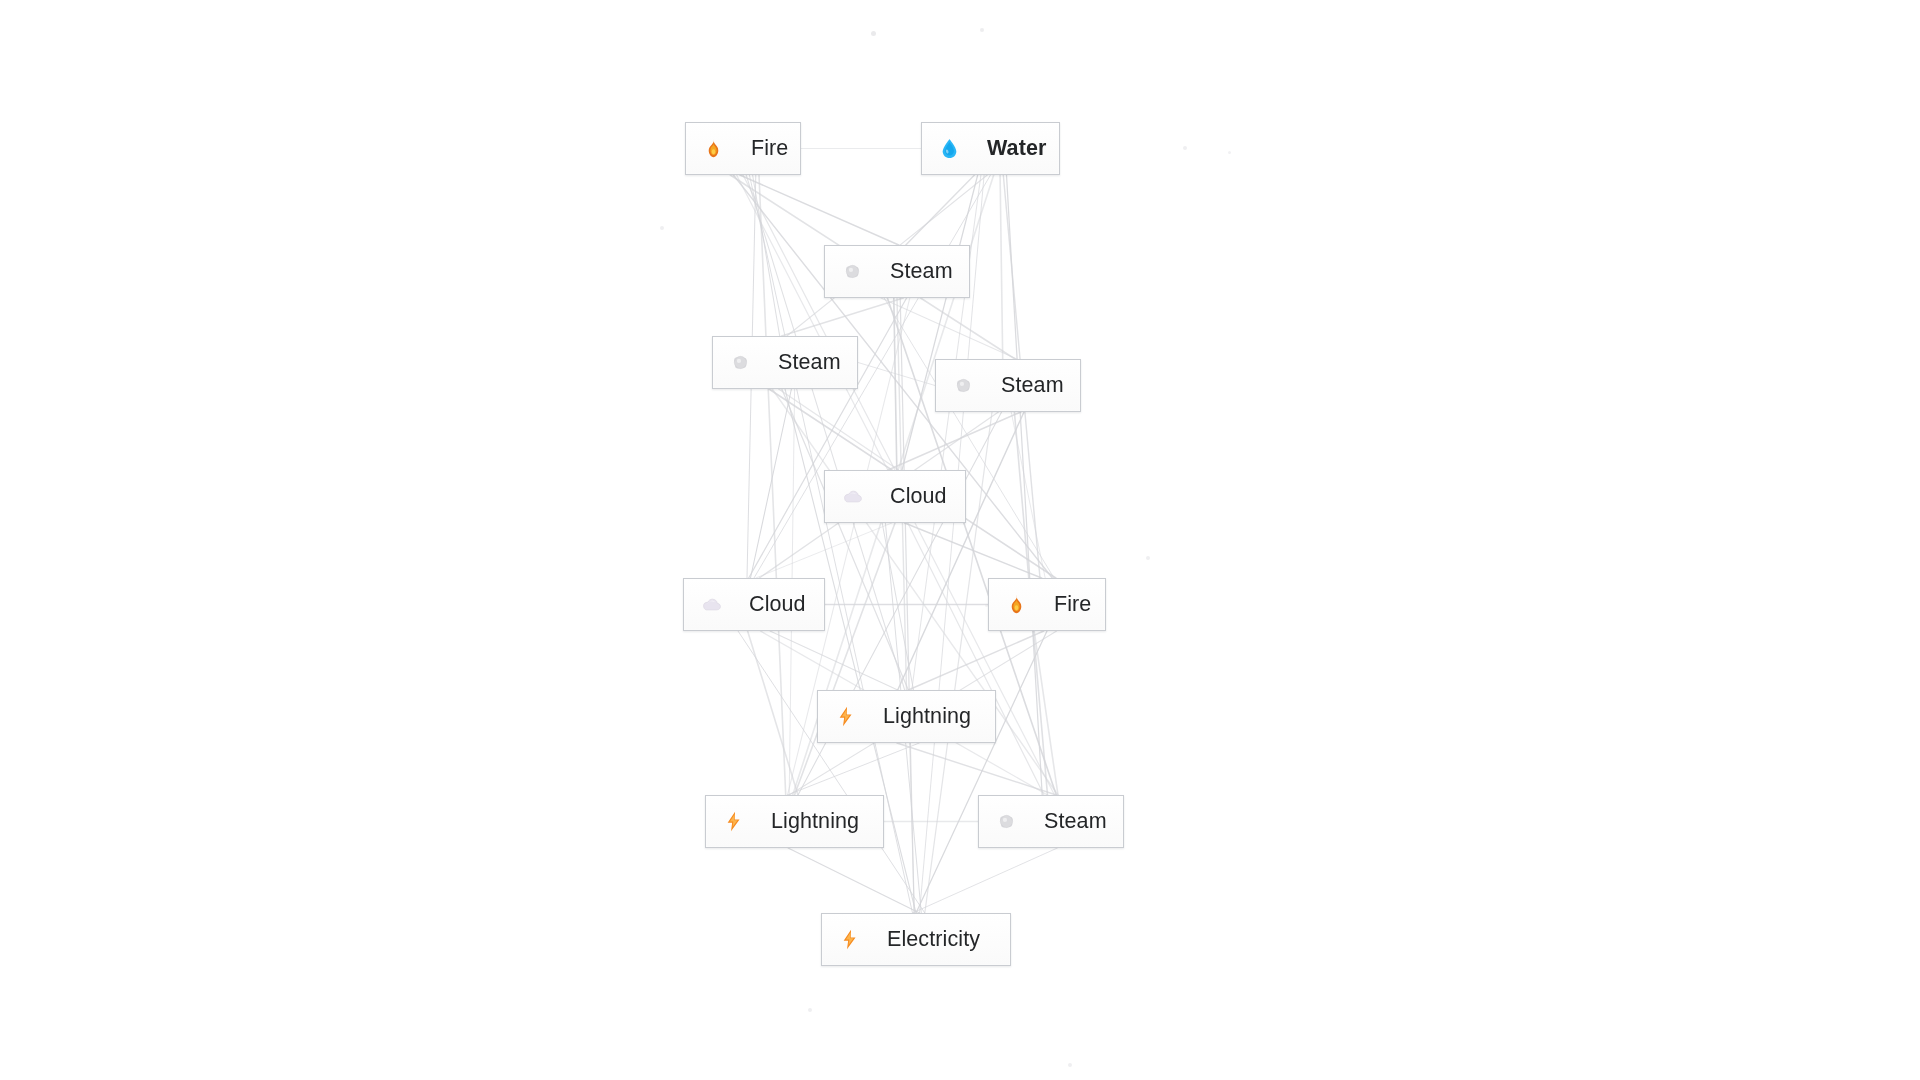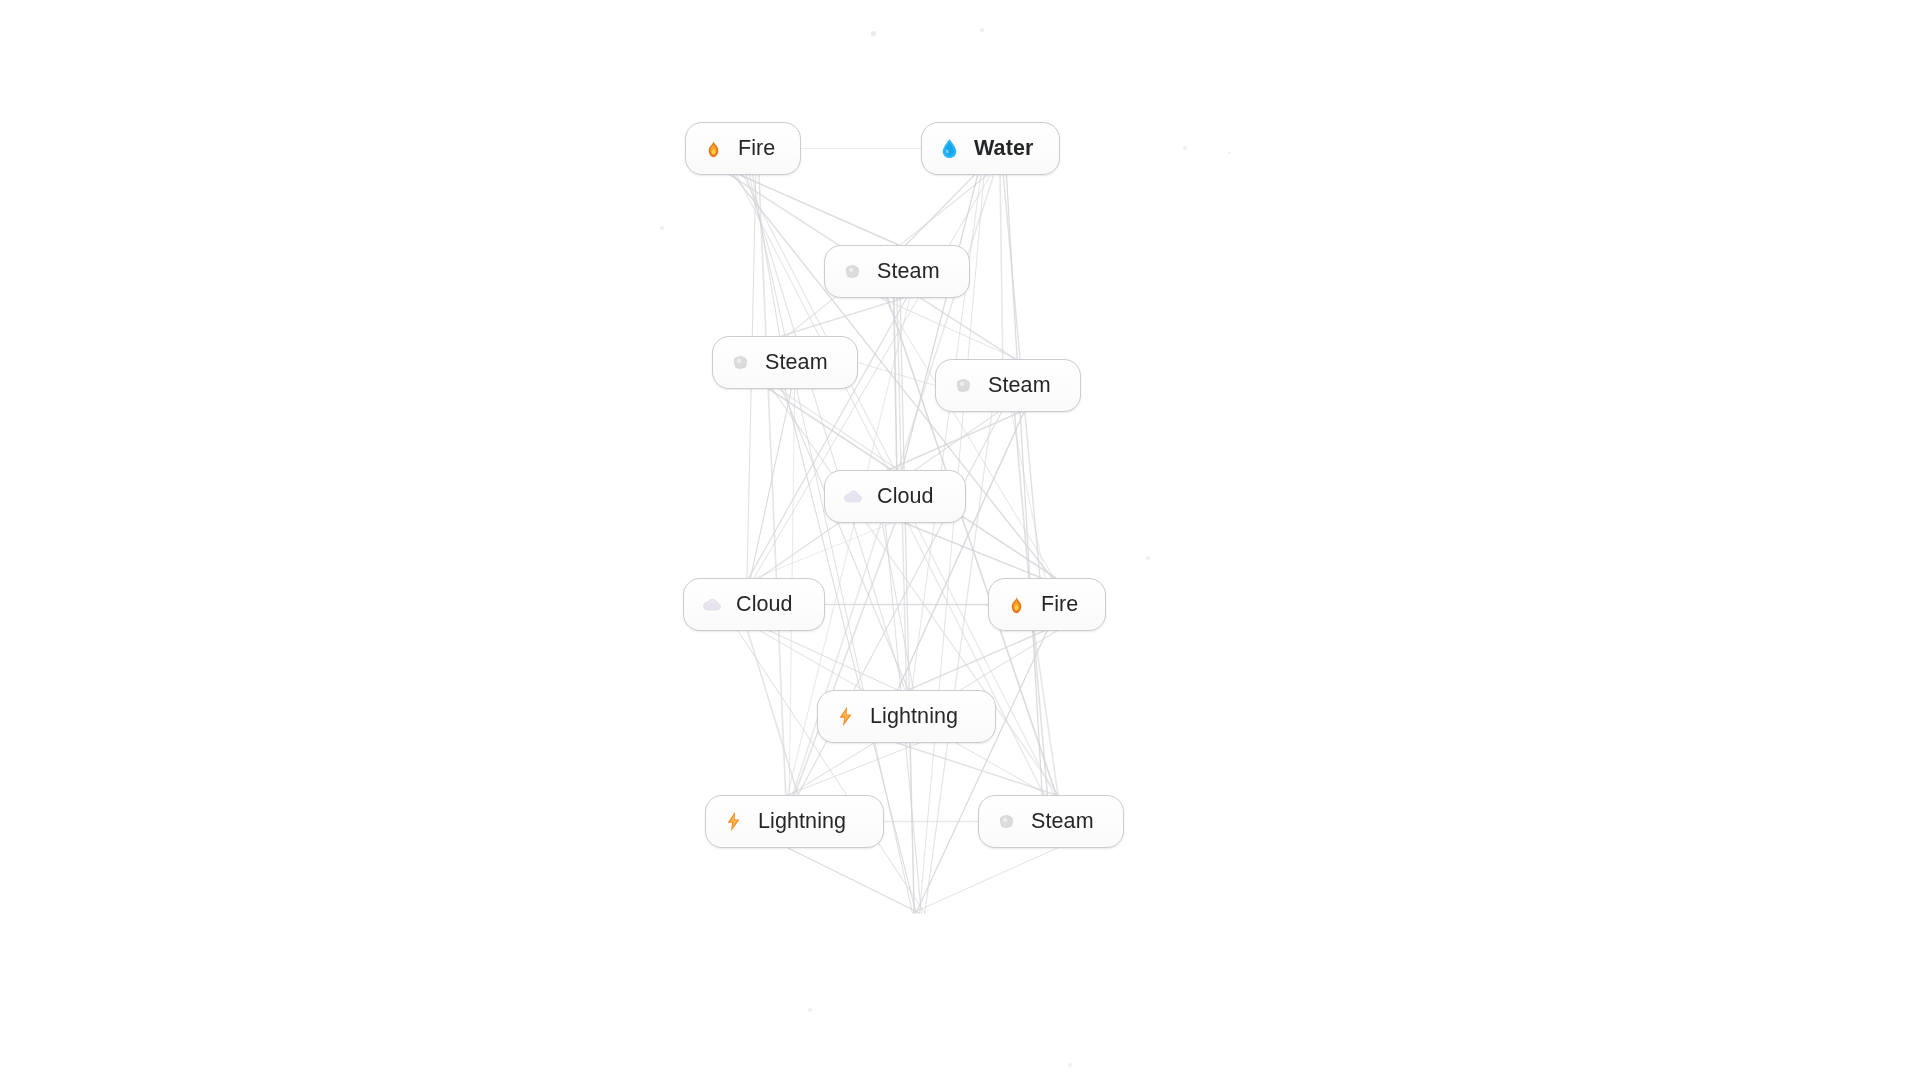--- a/index.html
+++ b/index.html
@@ -48,28 +48,28 @@
     left: 0;
     top: 0;
     width: 1920px;
     height: 1080px;
   }
 
   .node {
     position: absolute;
     display: flex;
     align-items: center;
-    gap: 13px;
+    gap: 26px;
     box-sizing: border-box;
     height: 53px;
     padding: 0 32px 0 16px;
     background: #fdfdfd;
     background-image: linear-gradient(#ffffff, #fafafa);
     border: 1px solid #c9ccd1;
-    border-radius: 17px;
+    border-radius: 0;
     box-shadow: 0 1px 2px rgba(30,35,50,0.10), 0 0 0 0.5px rgba(255,255,255,0.6) inset;
     white-space: nowrap;
     cursor: pointer;
     user-select: none;
   }
 
   .node-label {
     font-size: 21.5px;
     line-height: 1;
     color: #242628;
@@ -290,15 +290,24 @@
             <circle cx="8.4" cy="9.6" r="3.1" fill="#dcdcdf"></circle>
             <circle cx="15.6" cy="9.9" r="2.8" fill="#dcdcdf"></circle>
             <circle cx="9.1" cy="15.4" r="2.8" fill="#dcdcdf"></circle>
             <circle cx="15.3" cy="15.2" r="2.6" fill="#dcdcdf"></circle>
             <circle cx="12" cy="12" r="6.4" fill="none" stroke="#c2c2c7" stroke-width="0.6" opacity="0.6"></circle>
             <circle cx="10.4" cy="10.4" r="2.2" fill="#ffffff" opacity="0.55"></circle>
           </svg>
         </span>
         <span class="node-label">Steam</span>
       </div>
+      <div class="node" style="left: 821px; top: 913px; width: 190px;">
+        <span class="node-icon">
+          <svg viewBox="0 0 24 24">
+            <path d="M13.6 1.8 5.9 13.3h4.7L9.4 22.2 18.3 10h-5.0z" fill="#f68b1f"></path>
+            <path d="M13.2 4.4 8.2 12.1h3.6l-.8 5.6 5.2-7.0h-3.6z" fill="#ffc15c" opacity="0.75"></path>
+          </svg>
+        </span>
+        <span class="node-label">Electricity</span>
+      </div>
     </div>
 
 </div>
 
 </body></html>

